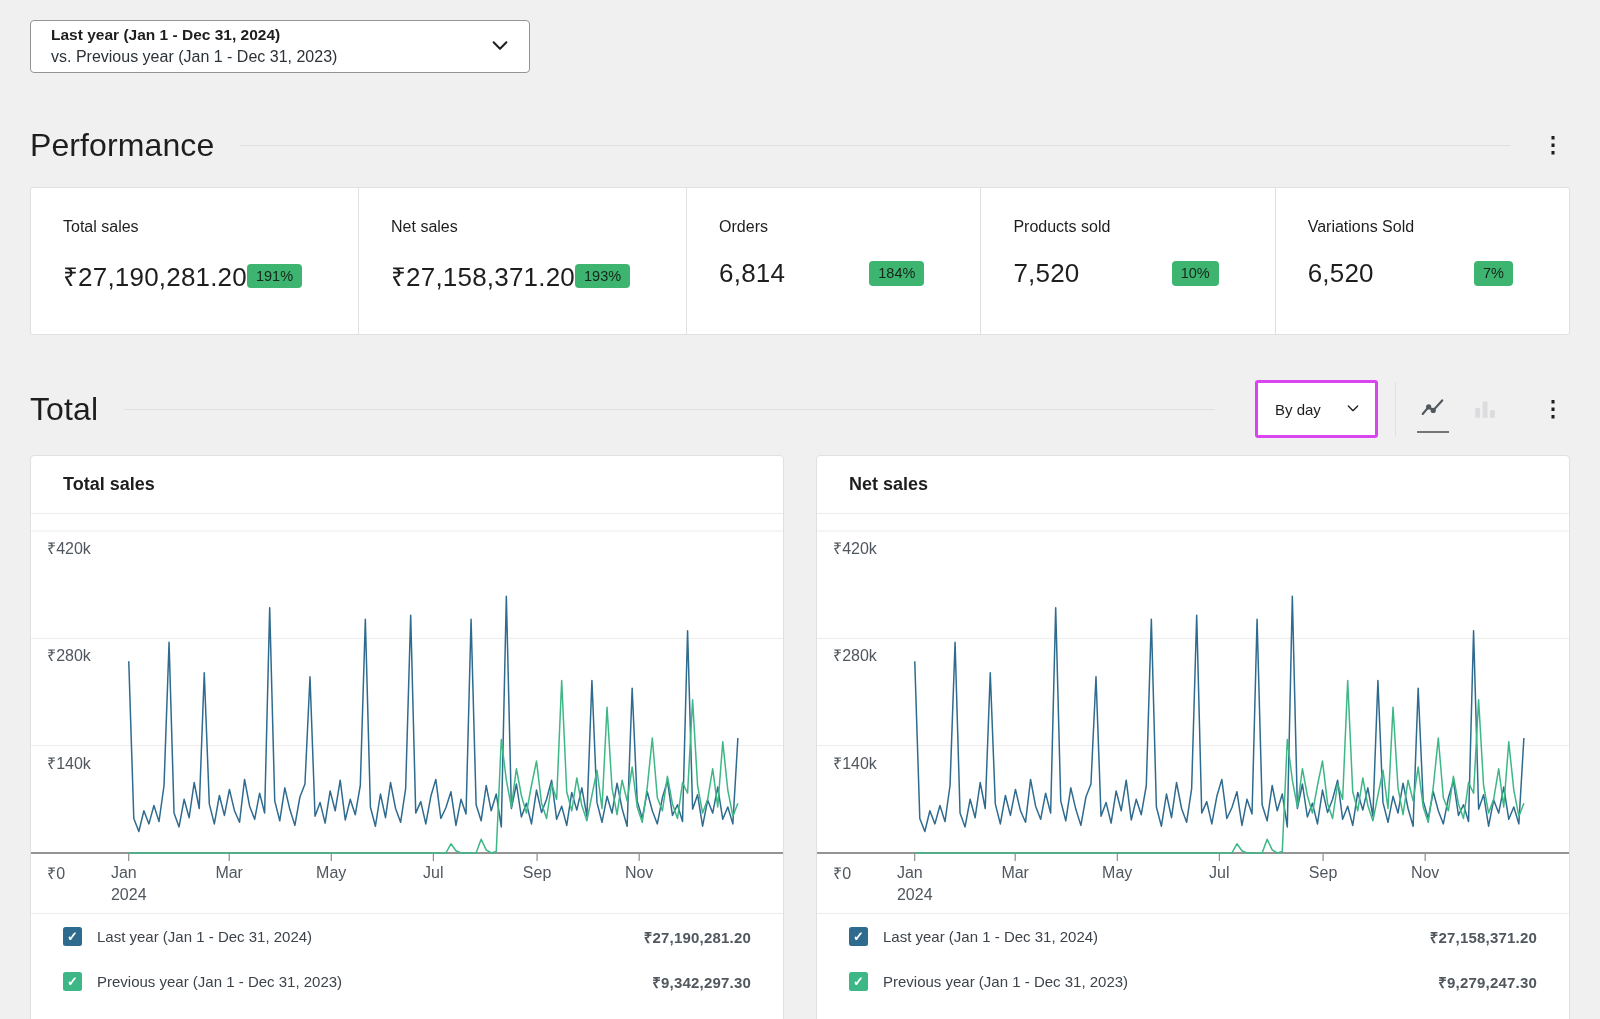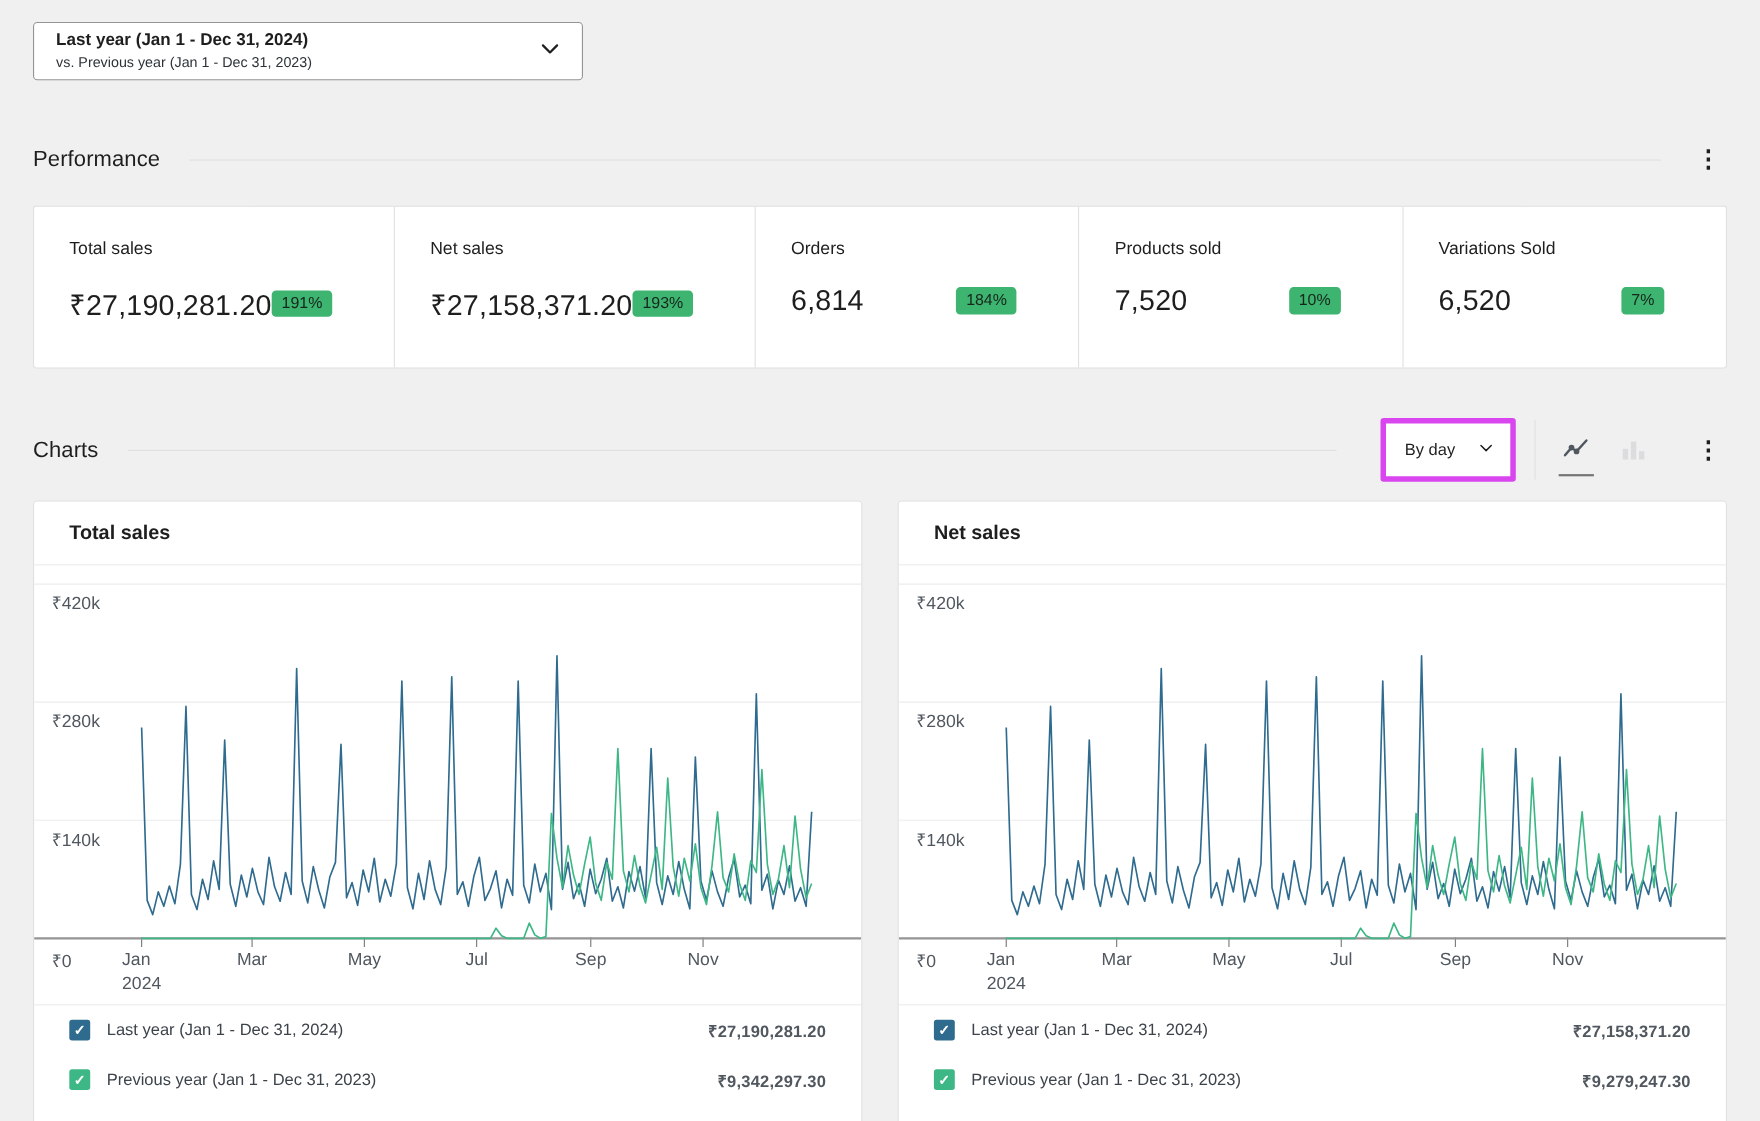--- a/index.html
+++ b/index.html
@@ -12,26 +12,26 @@
   .page { width:1600px; height:1019px; position:relative; padding:20px 30px 0 30px; }
 
   
   .datepicker {
     width:500px; height:53px; background:#fff; border:1px solid #949494;
     border-radius:4px; display:flex; align-items:center; padding:0 18px 0 20px;
     cursor:pointer;
   }
   .dp-text { flex:1; line-height:1.35; }
   .dp-primary { font-size:15.5px; font-weight:700; color:#1e1e1e; }
-  .dp-secondary { font-size:13px; color:#2c3338; }
+  .dp-secondary { font-size:16px; color:#2c3338; }
   .chev { flex:none; }
 
   
   .section-header { display:flex; align-items:center; margin-top:54px; height:36px; }
-  .section-header h2 { font-size:20px; font-weight:500; color:#1e1e1e; letter-spacing:0.1px; }
+  .section-header h2 { font-size:32px; font-weight:500; color:#1e1e1e; letter-spacing:0.1px; }
   .header-rule { flex:1; height:1px; background:#e0e0e0; margin:0 26px; }
   .icon-btn {
     background:none; border:none; cursor:pointer; padding:4px 6px;
     display:flex; align-items:center; justify-content:center;
   }
   .kebab { font-size:22px; font-weight:700; color:#1e1e1e; line-height:1; letter-spacing:0; }
 
   
   .stats-row {
     margin-top:24px; display:flex; background:#fff;
@@ -43,21 +43,21 @@
   .stat-value-row { margin-top:22px; display:flex; align-items:center; justify-content:space-between; }
   .stat-value { font-size:26px; color:#1e1e1e; letter-spacing:0.2px; }
   .badge {
     background:#3db46f; color:#16261c; font-size:14.5px; border-radius:4px;
     padding:5px 9px; line-height:1; font-weight:400;
   }
 
   
   .charts-header { margin-top:44px; height:60px; }
   .interval-select {
-    width:123px; height:58px; background:#fff; border:5px solid #d946ef; border-radius:3px;
+    width:123px; height:58px; background:#fff; border:3px solid #d946ef; border-radius:3px;
     display:flex; align-items:center; justify-content:space-between;
     padding:0 14px 0 17px; font-size:15px; color:#1e1e1e; cursor:pointer; margin-left:14px;
   }
   .toolbar-sep { width:1px; height:54px; background:#e0e0e0; margin:0 18px 0 17px; }
   .charttype-btn { position:relative; margin-right:14px; }
   .charttype-btn.active::after {
     content:""; position:absolute; left:3px; right:3px; bottom:-6px; height:2px; background:#757575;
   }
   .charts-header .kebab-wrap { margin-left:18px; }
 
@@ -152,21 +152,21 @@
     <div class="stat-card">
       <div class="stat-label">Variations Sold</div>
       <div class="stat-value-row">
         <span class="stat-value">6,520</span>
         <span class="badge">7%</span>
       </div>
     </div>
   </div>
 
   <div class="section-header charts-header">
-    <h2>Charts</h2>
+    <h2>Total</h2>
     <div class="header-rule"></div>
     <div class="interval-select">
       <span>By day</span>
       <span>
         <svg width="16" height="16" viewBox="0 0 24 24" fill="none">
             <path d="M5 9 L12 16 L19 9" stroke="#1e1e1e" stroke-width="2" stroke-linecap="round" stroke-linejoin="round"></path>
           </svg>
       </span>
     </div>
     <div class="toolbar-sep"></div>

